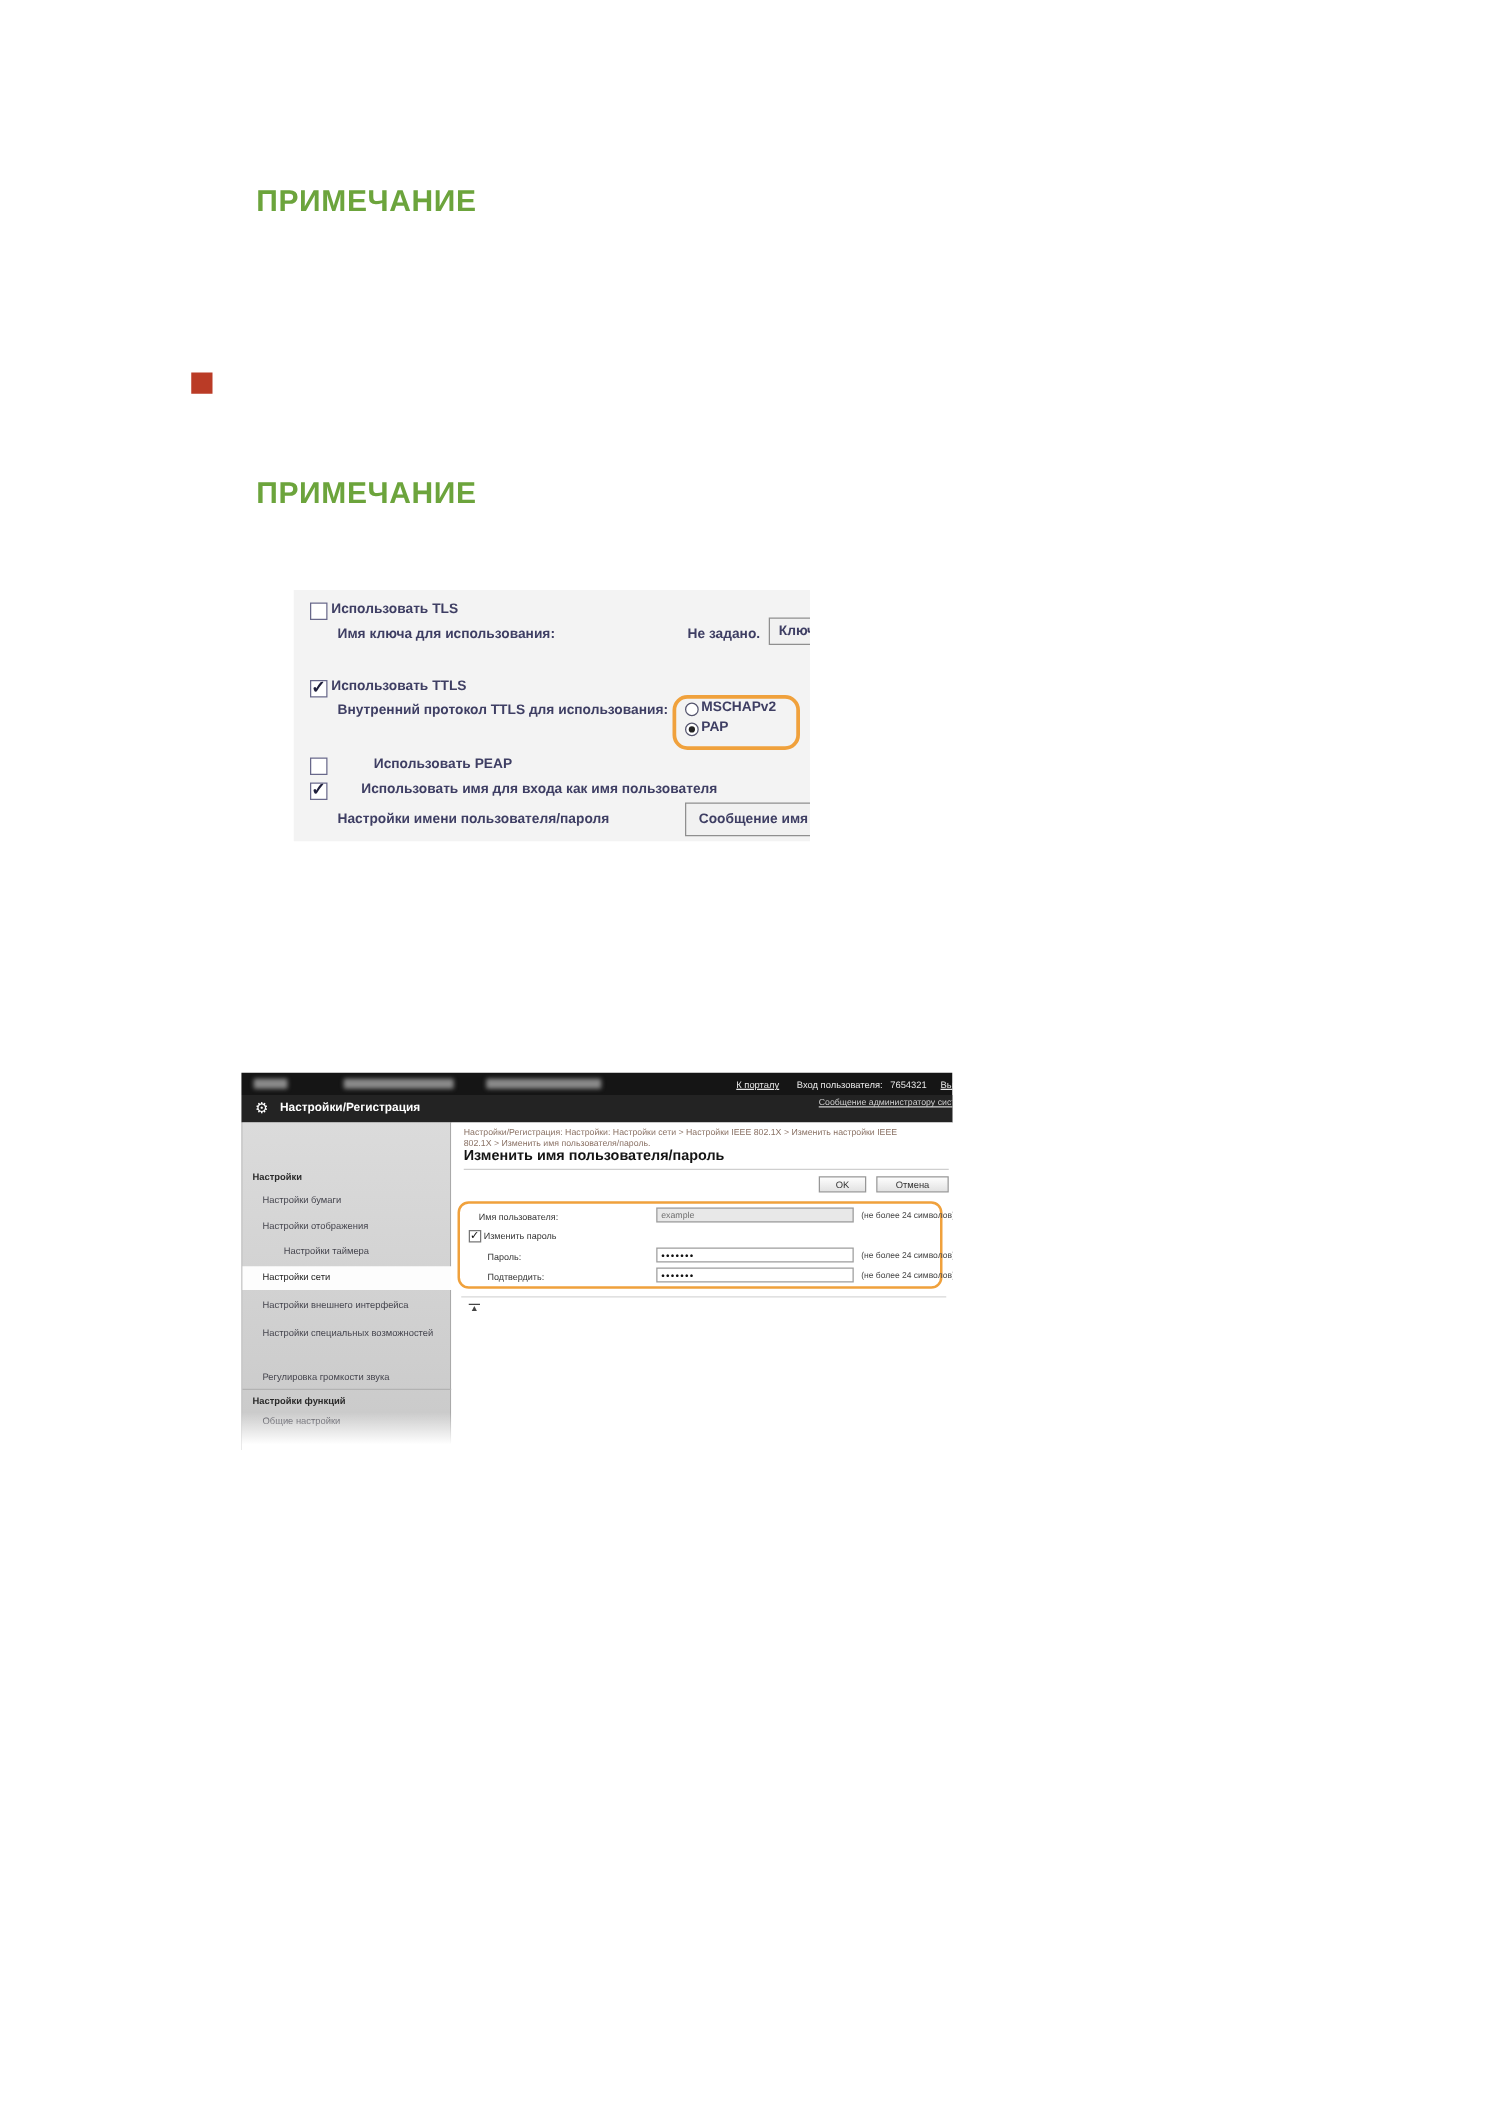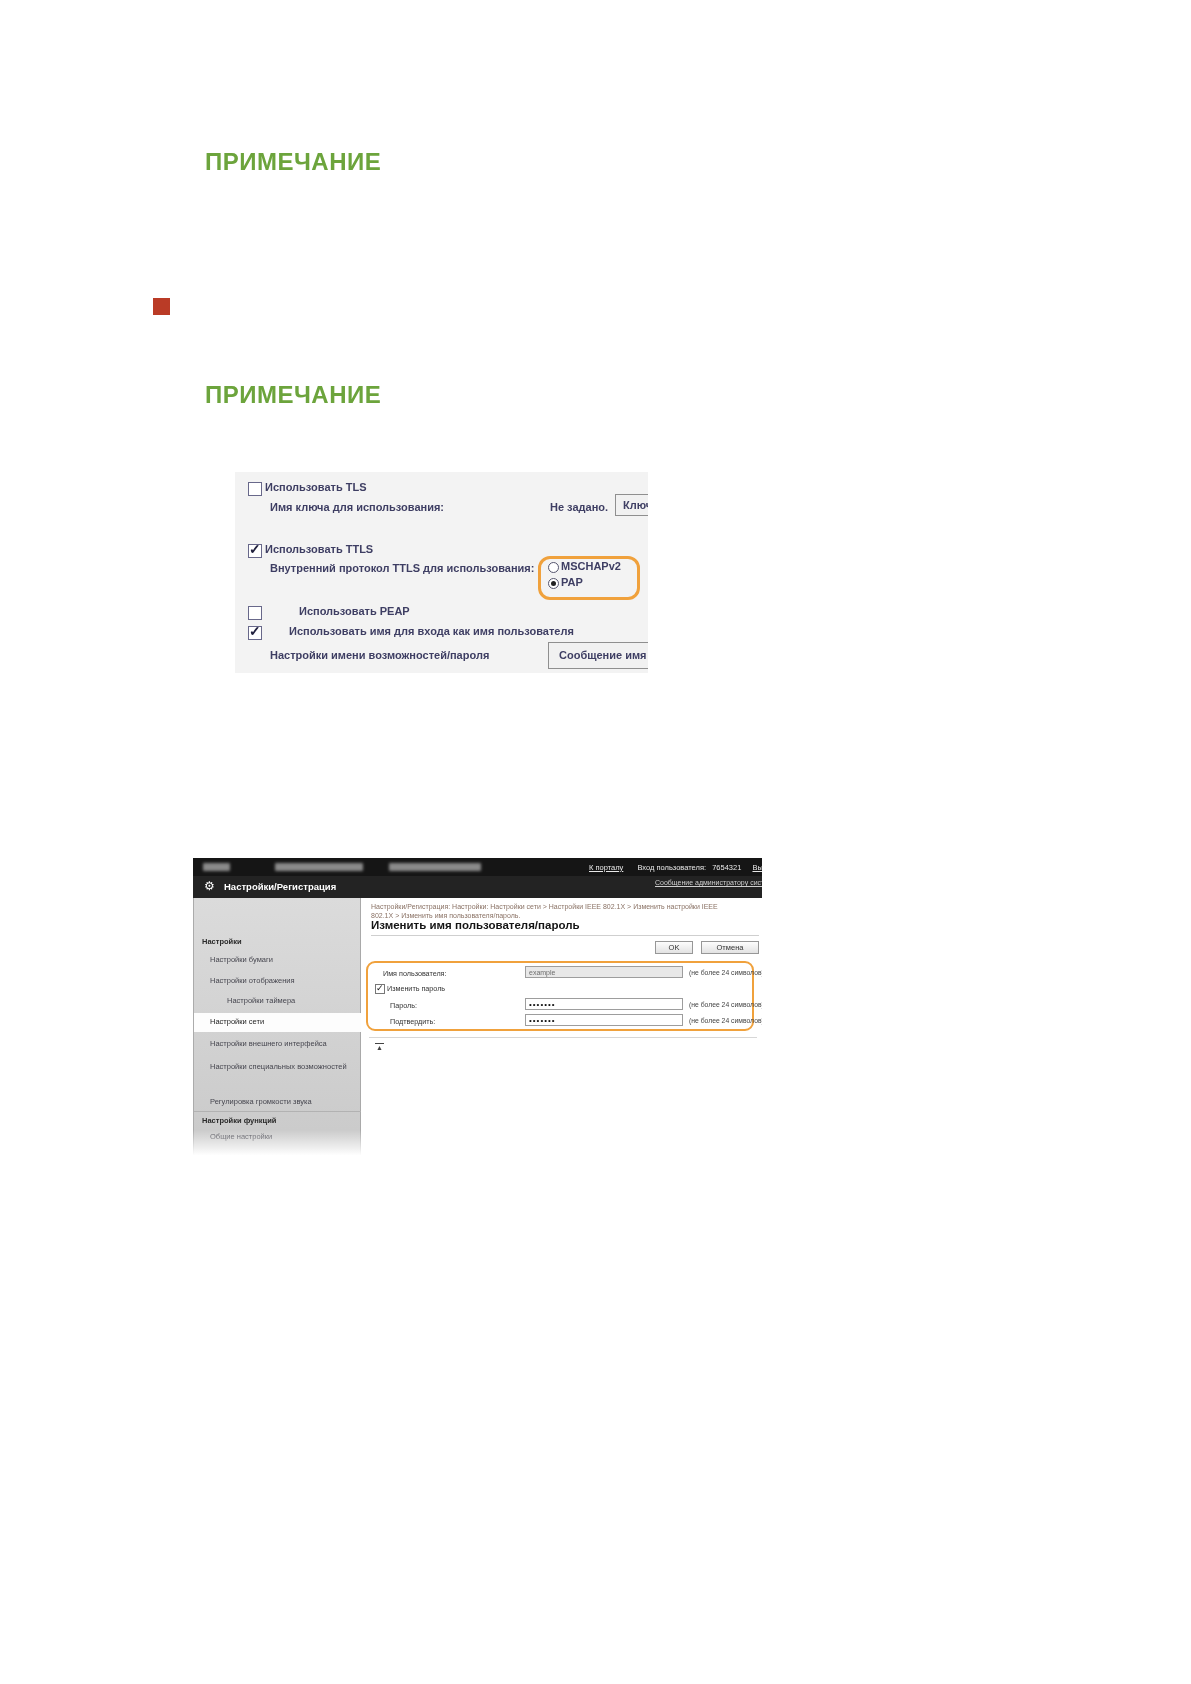--- a/index.html
+++ b/index.html
@@ -112,21 +112,21 @@
     <span class="s1-lbl" style="left:326px;top:88px;">MSCHAPv2</span>
     <span class="s1-radio sel" style="left:313px;top:106px;"></span>
     <span class="s1-lbl" style="left:326px;top:104px;">PAP</span>
 
     <span class="s1-cb" style="left:13px;top:134px;"></span>
     <span class="s1-lbl" style="left:30px;top:133px;padding-left:34px;">Использовать PEAP</span>
 
     <span class="s1-cb checked" style="left:13px;top:154px;"></span>
     <span class="s1-lbl" style="left:30px;top:153px;padding-left:24px;">Использовать имя для входа как имя пользователя</span>
 
-    <span class="s1-lbl" style="left:35px;top:177px;">Настройки имени возможностей/пароля</span>
+    <span class="s1-lbl" style="left:35px;top:177px;">Настройки имени пользователя/пароля</span>
     <span class="s1-btn" style="left:313px;top:170px;width:120px;height:25px;line-height:25px;padding-left:10px;">Сообщение имя п</span>
   </div>
 
   <div class="shot2">
 
     <div class="s2-bar1">
       <span class="s2-redact" style="left:10px;width:27px;"></span>
       <span class="s2-redact" style="left:82px;width:88px;"></span>
       <span class="s2-redact" style="left:196px;width:92px;"></span>
       <span class="s2-bar1-text">

